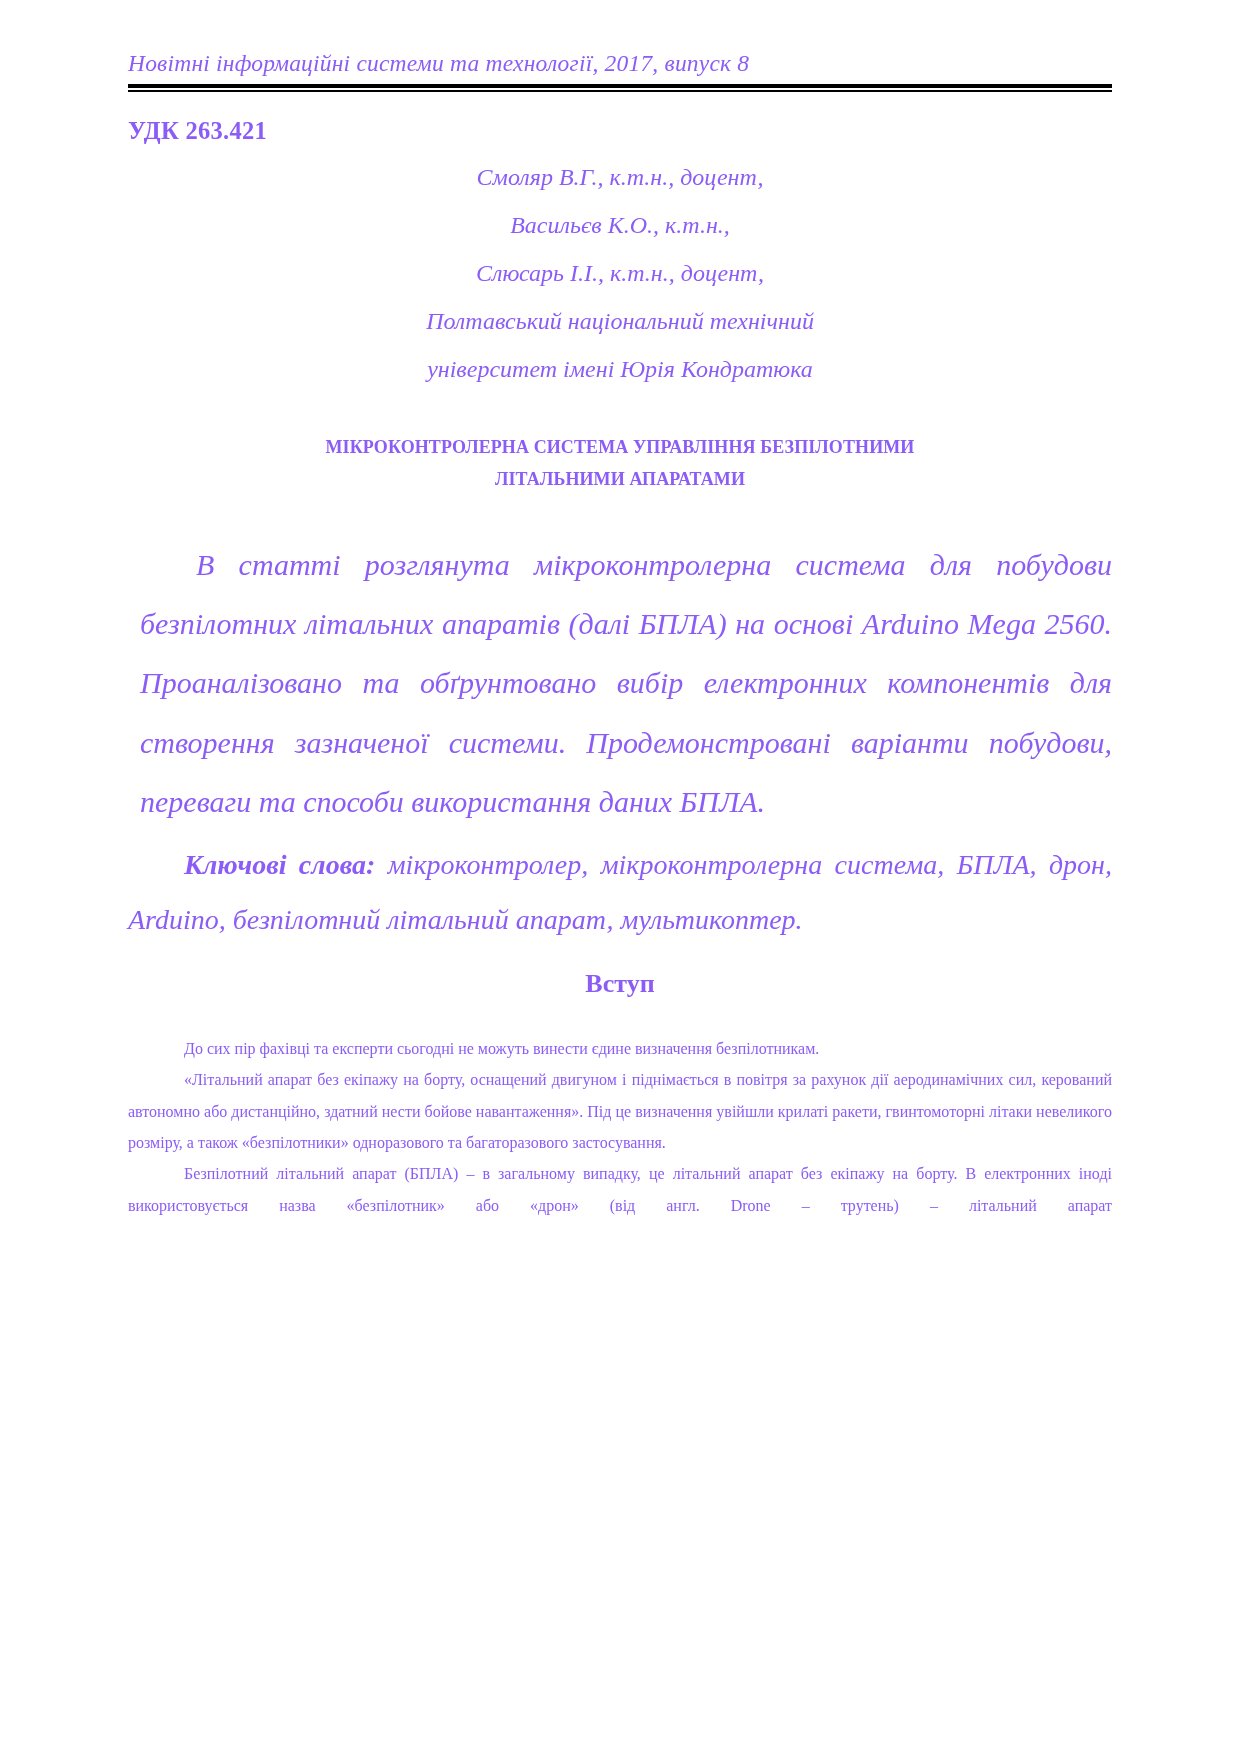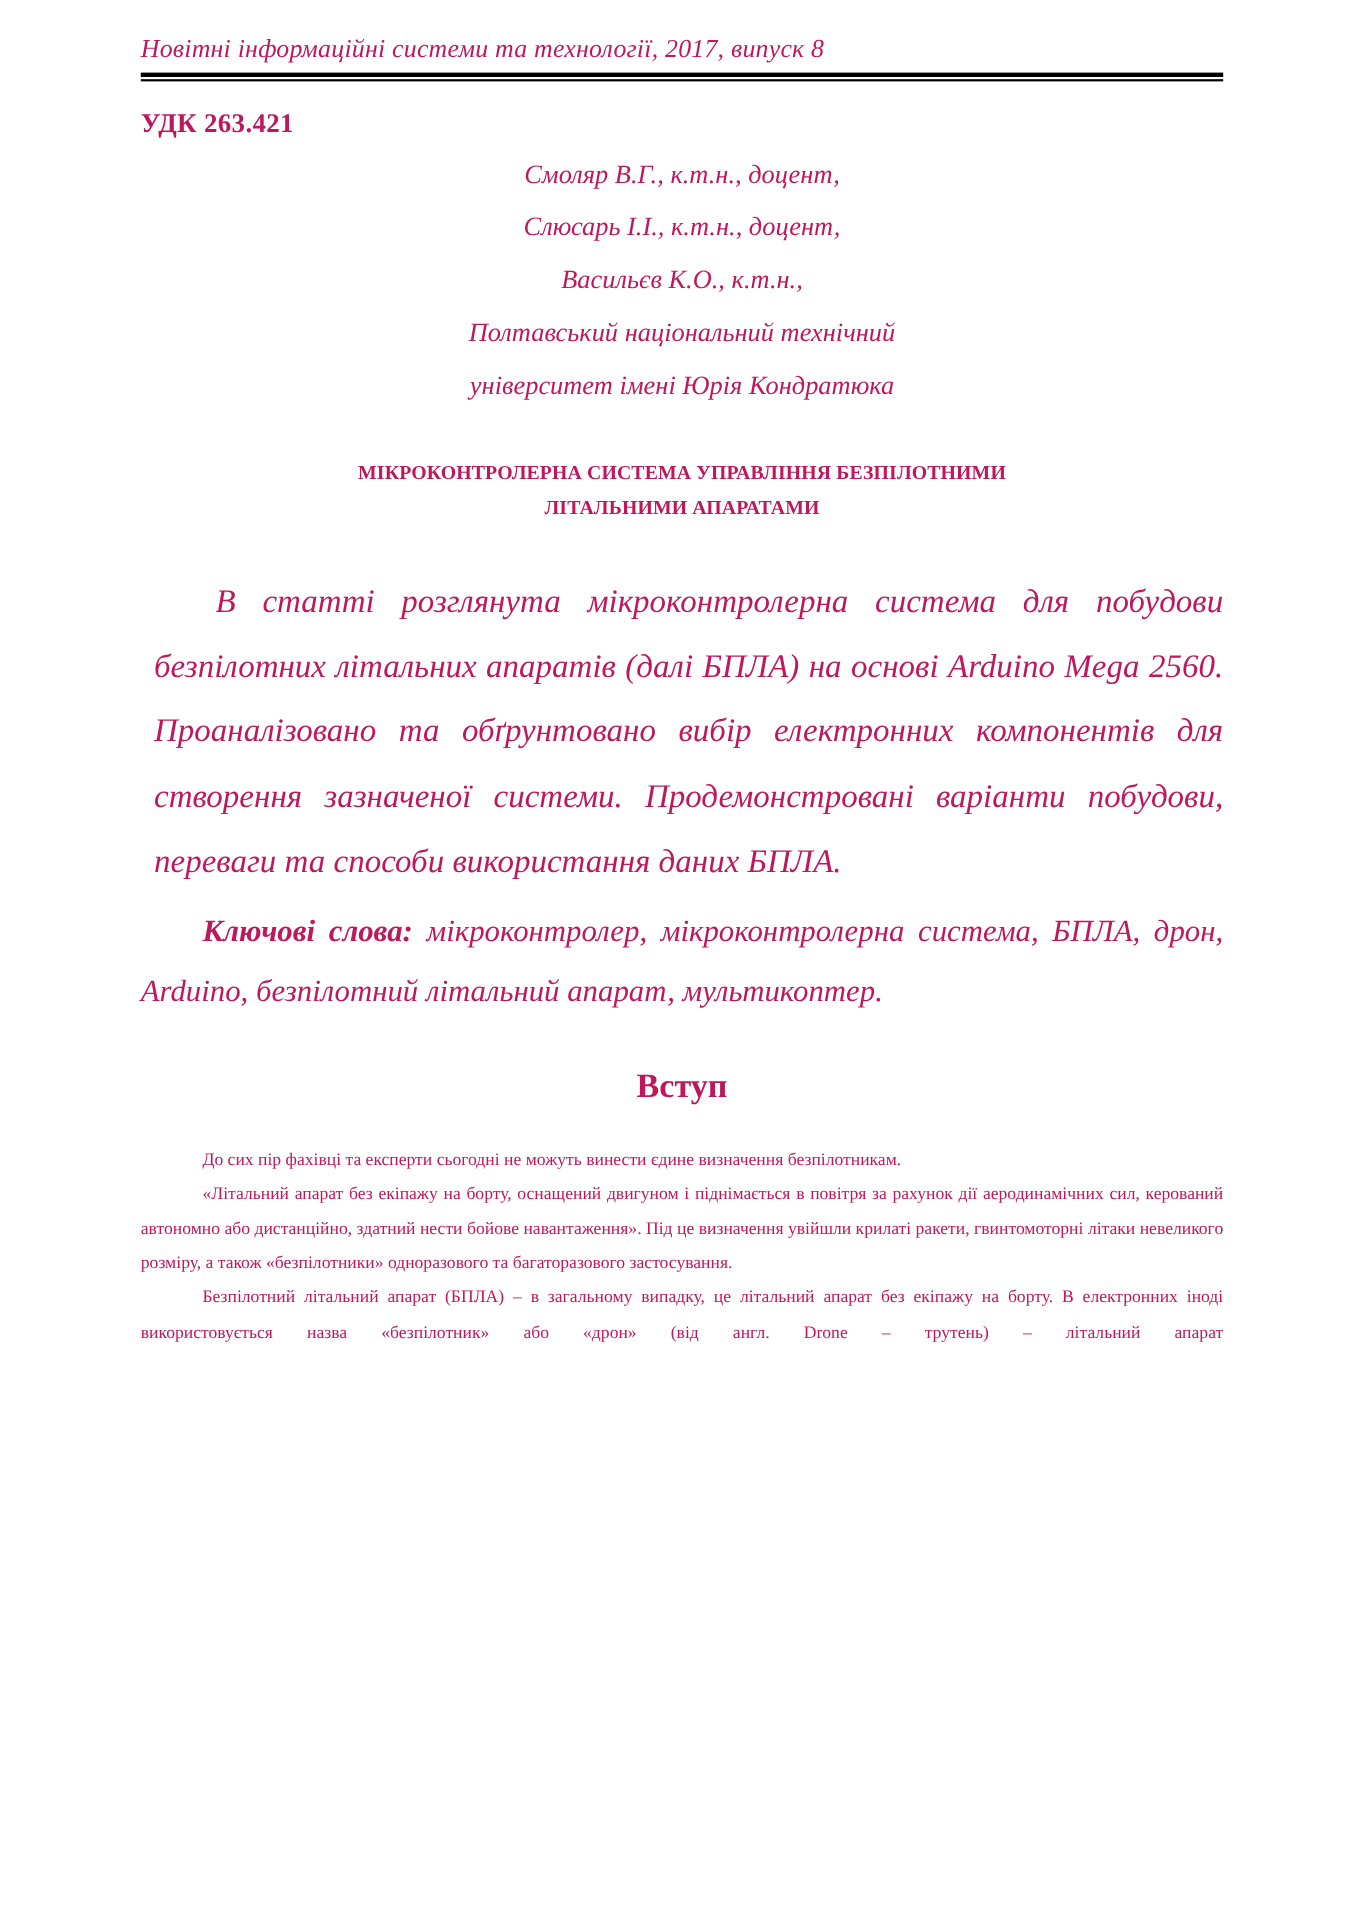--- a/index.html
+++ b/index.html
@@ -7,23 +7,23 @@
     padding: 0;
     background: #ffffff;
   }
   .page {
     position: relative;
     width: 1240px;
     height: 1754px;
     margin: 0 auto;
     background: #ffffff;
     box-sizing: border-box;
-    padding: 31px 128px 0 128px;
+    padding: 49px 128px 0 128px;
     font-family: "Liberation Serif", "DejaVu Serif", serif;
-    color: #be185d;
+    color: #8b5cf6;
     overflow: hidden;
   }
 
   
   .running-header {
     font-style: italic;
     font-size: 23.5px;
     line-height: 1.2;
     letter-spacing: 0.2px;
     white-space: nowrap;
@@ -84,24 +84,24 @@
     line-height: 1.97;
     text-align: justify;
     text-indent: 56px;
   }
   .keywords b {
     font-weight: bold;
   }
 
   
   .section-heading {
-    margin-top: 40px;
+    margin-top: 22px;
     text-align: center;
     font-weight: bold;
-    font-size: 31px;
+    font-size: 26px;
   }
 
   
   .body-block {
     margin-top: 34px;
   }
   .body-para {
     font-size: 16px;
     line-height: 1.96;
     text-align: justify;
@@ -121,22 +121,22 @@
 
 <div class="page">
 
   <div class="running-header">Новітні інформаційні системи та технології, 2017, випуск 8</div>
   <div class="header-rule"></div>
 
   <div class="udk">УДК 263.421</div>
 
   <div class="authors">
     <div class="line">Смоляр В.Г., к.т.н., доцент,</div>
+    <div class="line">Васильєв К.О., к.т.н.,</div>
     <div class="line">Слюсарь І.І., к.т.н., доцент,</div>
-    <div class="line">Васильєв К.О., к.т.н.,</div>
     <div class="line">Полтавський національний технічний</div>
     <div class="line">університет імені Юрія Кондратюка</div>
   </div>
 
   <div class="doc-title">
     <div>МІКРОКОНТРОЛЕРНА СИСТЕМА УПРАВЛІННЯ БЕЗПІЛОТНИМИ</div>
     <div>ЛІТАЛЬНИМИ АПАРАТАМИ</div>
   </div>
 
   <div class="abstract">В статті розглянута мікроконтролерна система для побудови безпілотних літальних апаратів (далі БПЛА) на основі Arduino Mega 2560. Проаналізовано та обґрунтовано вибір електронних компонентів для створення зазначеної системи. Продемонстровані варіанти побудови, переваги та способи використання даних БПЛА.</div>

